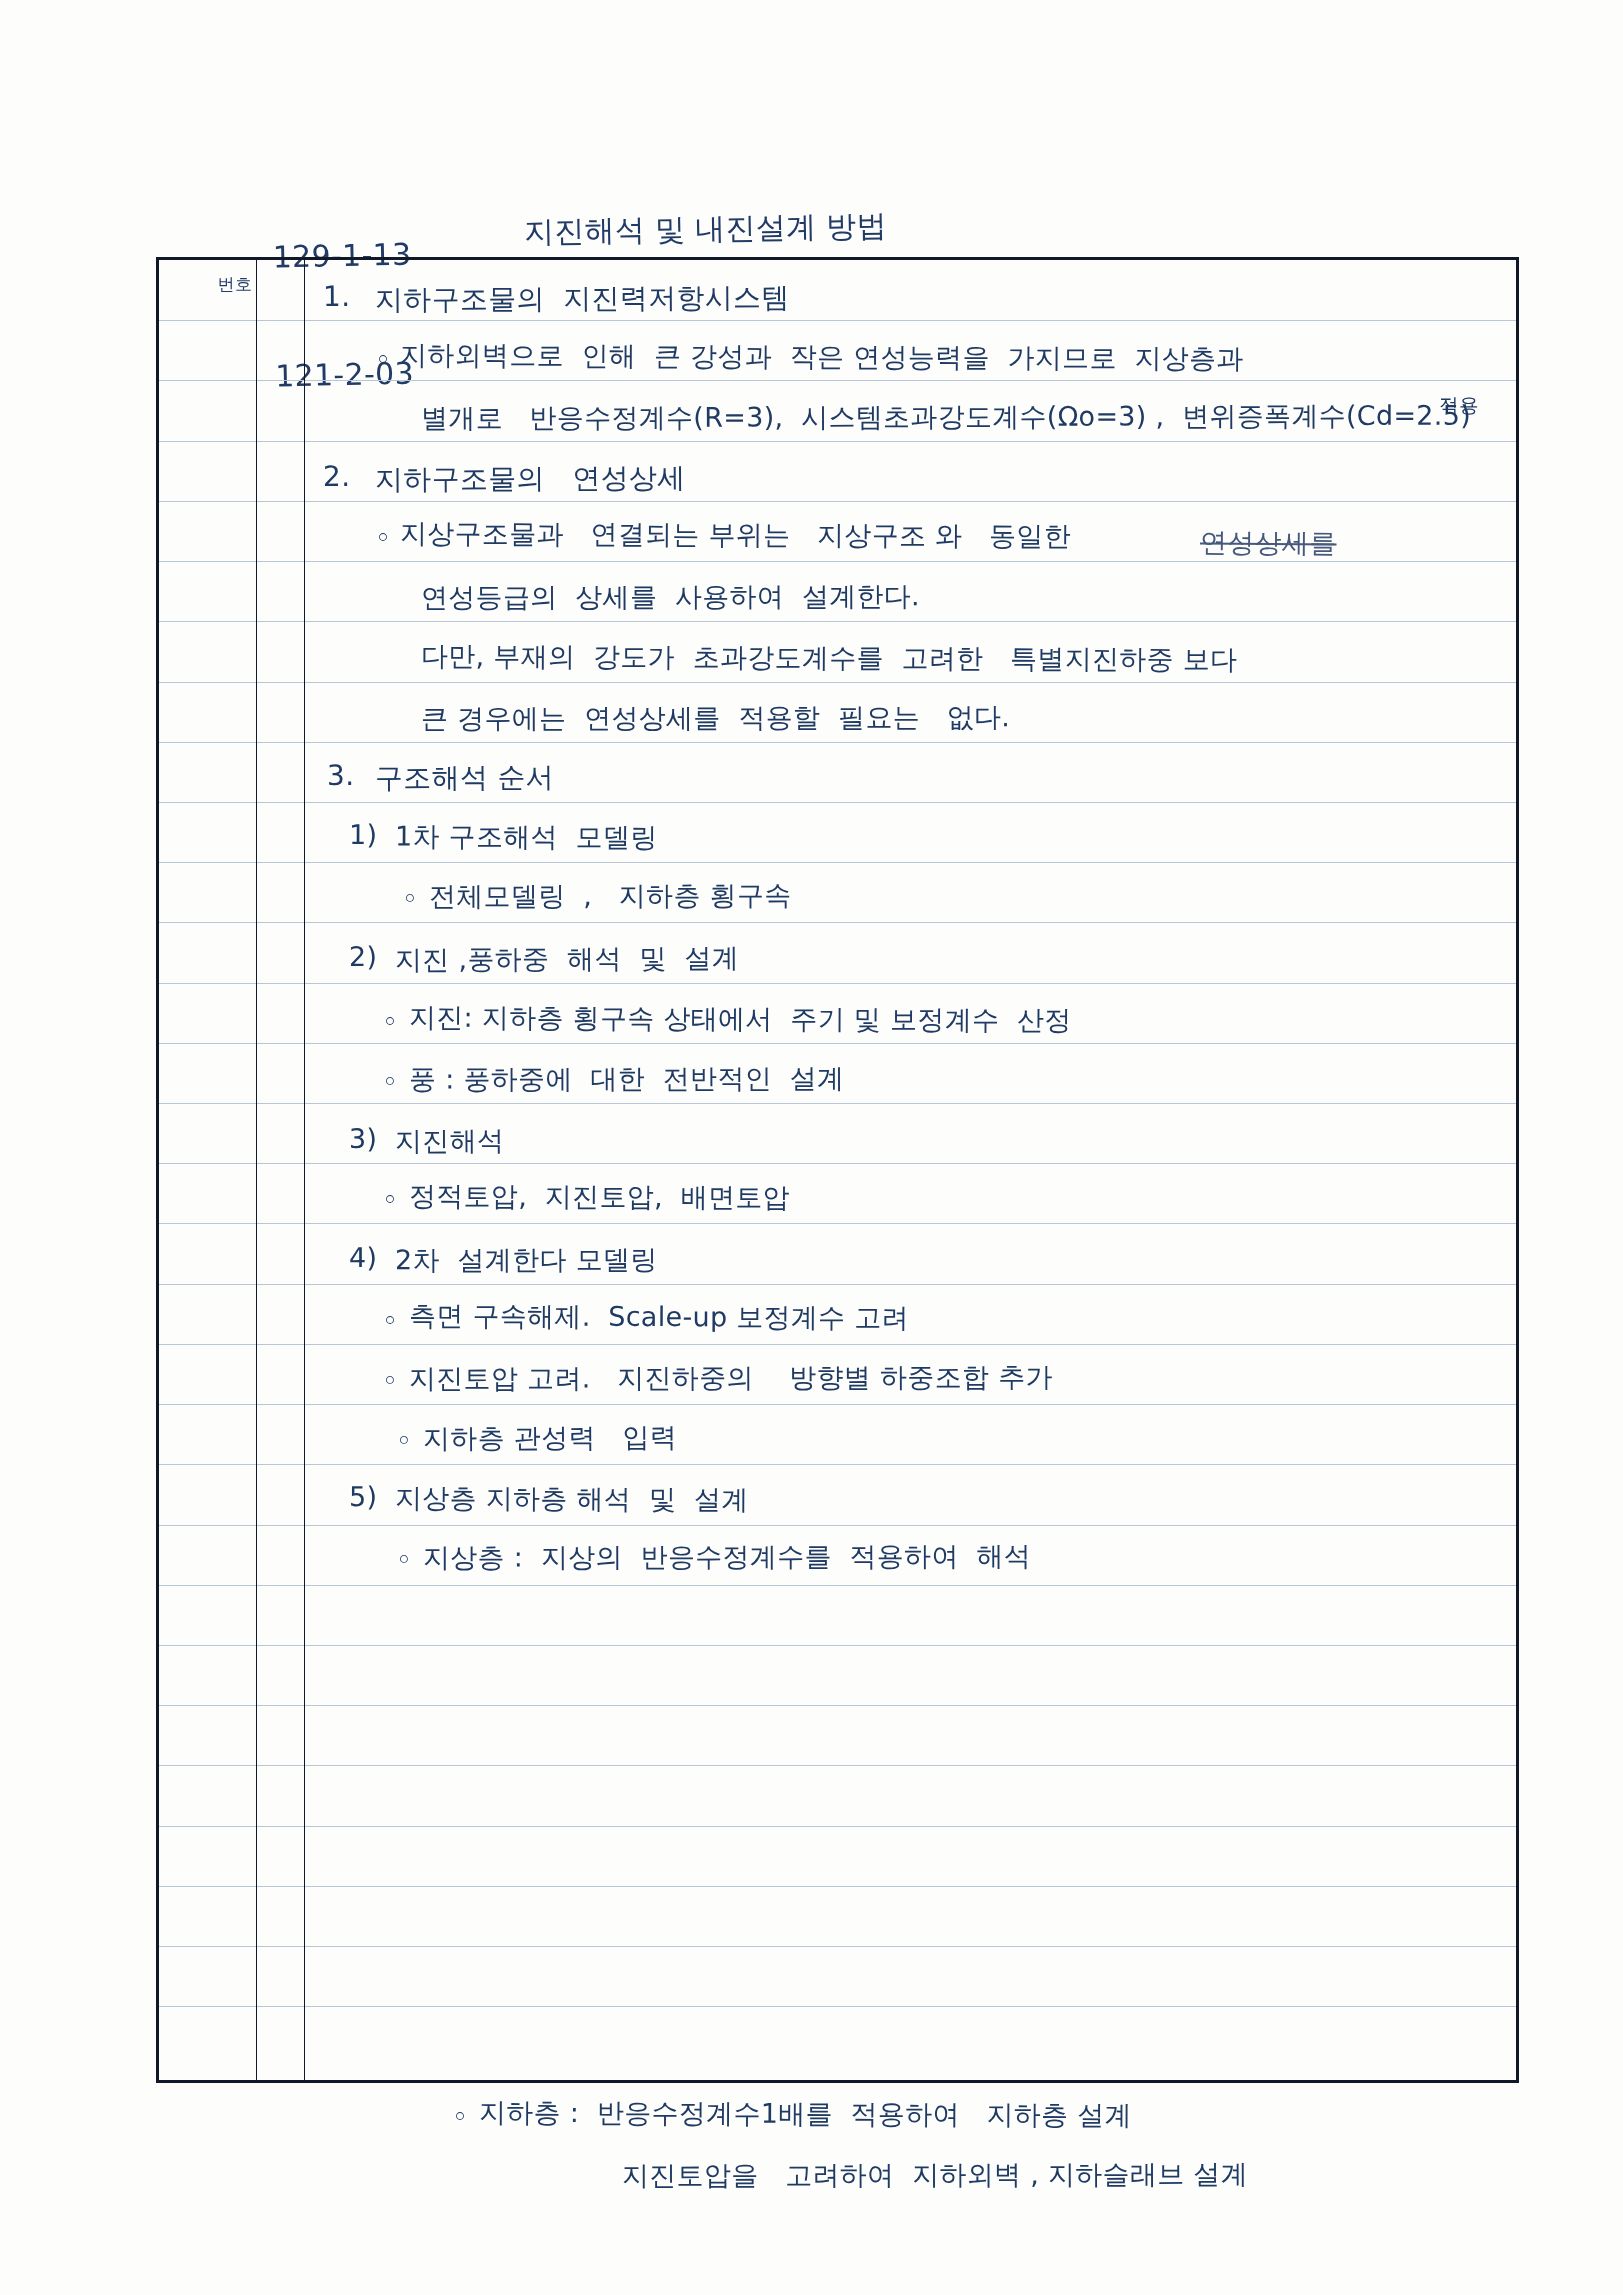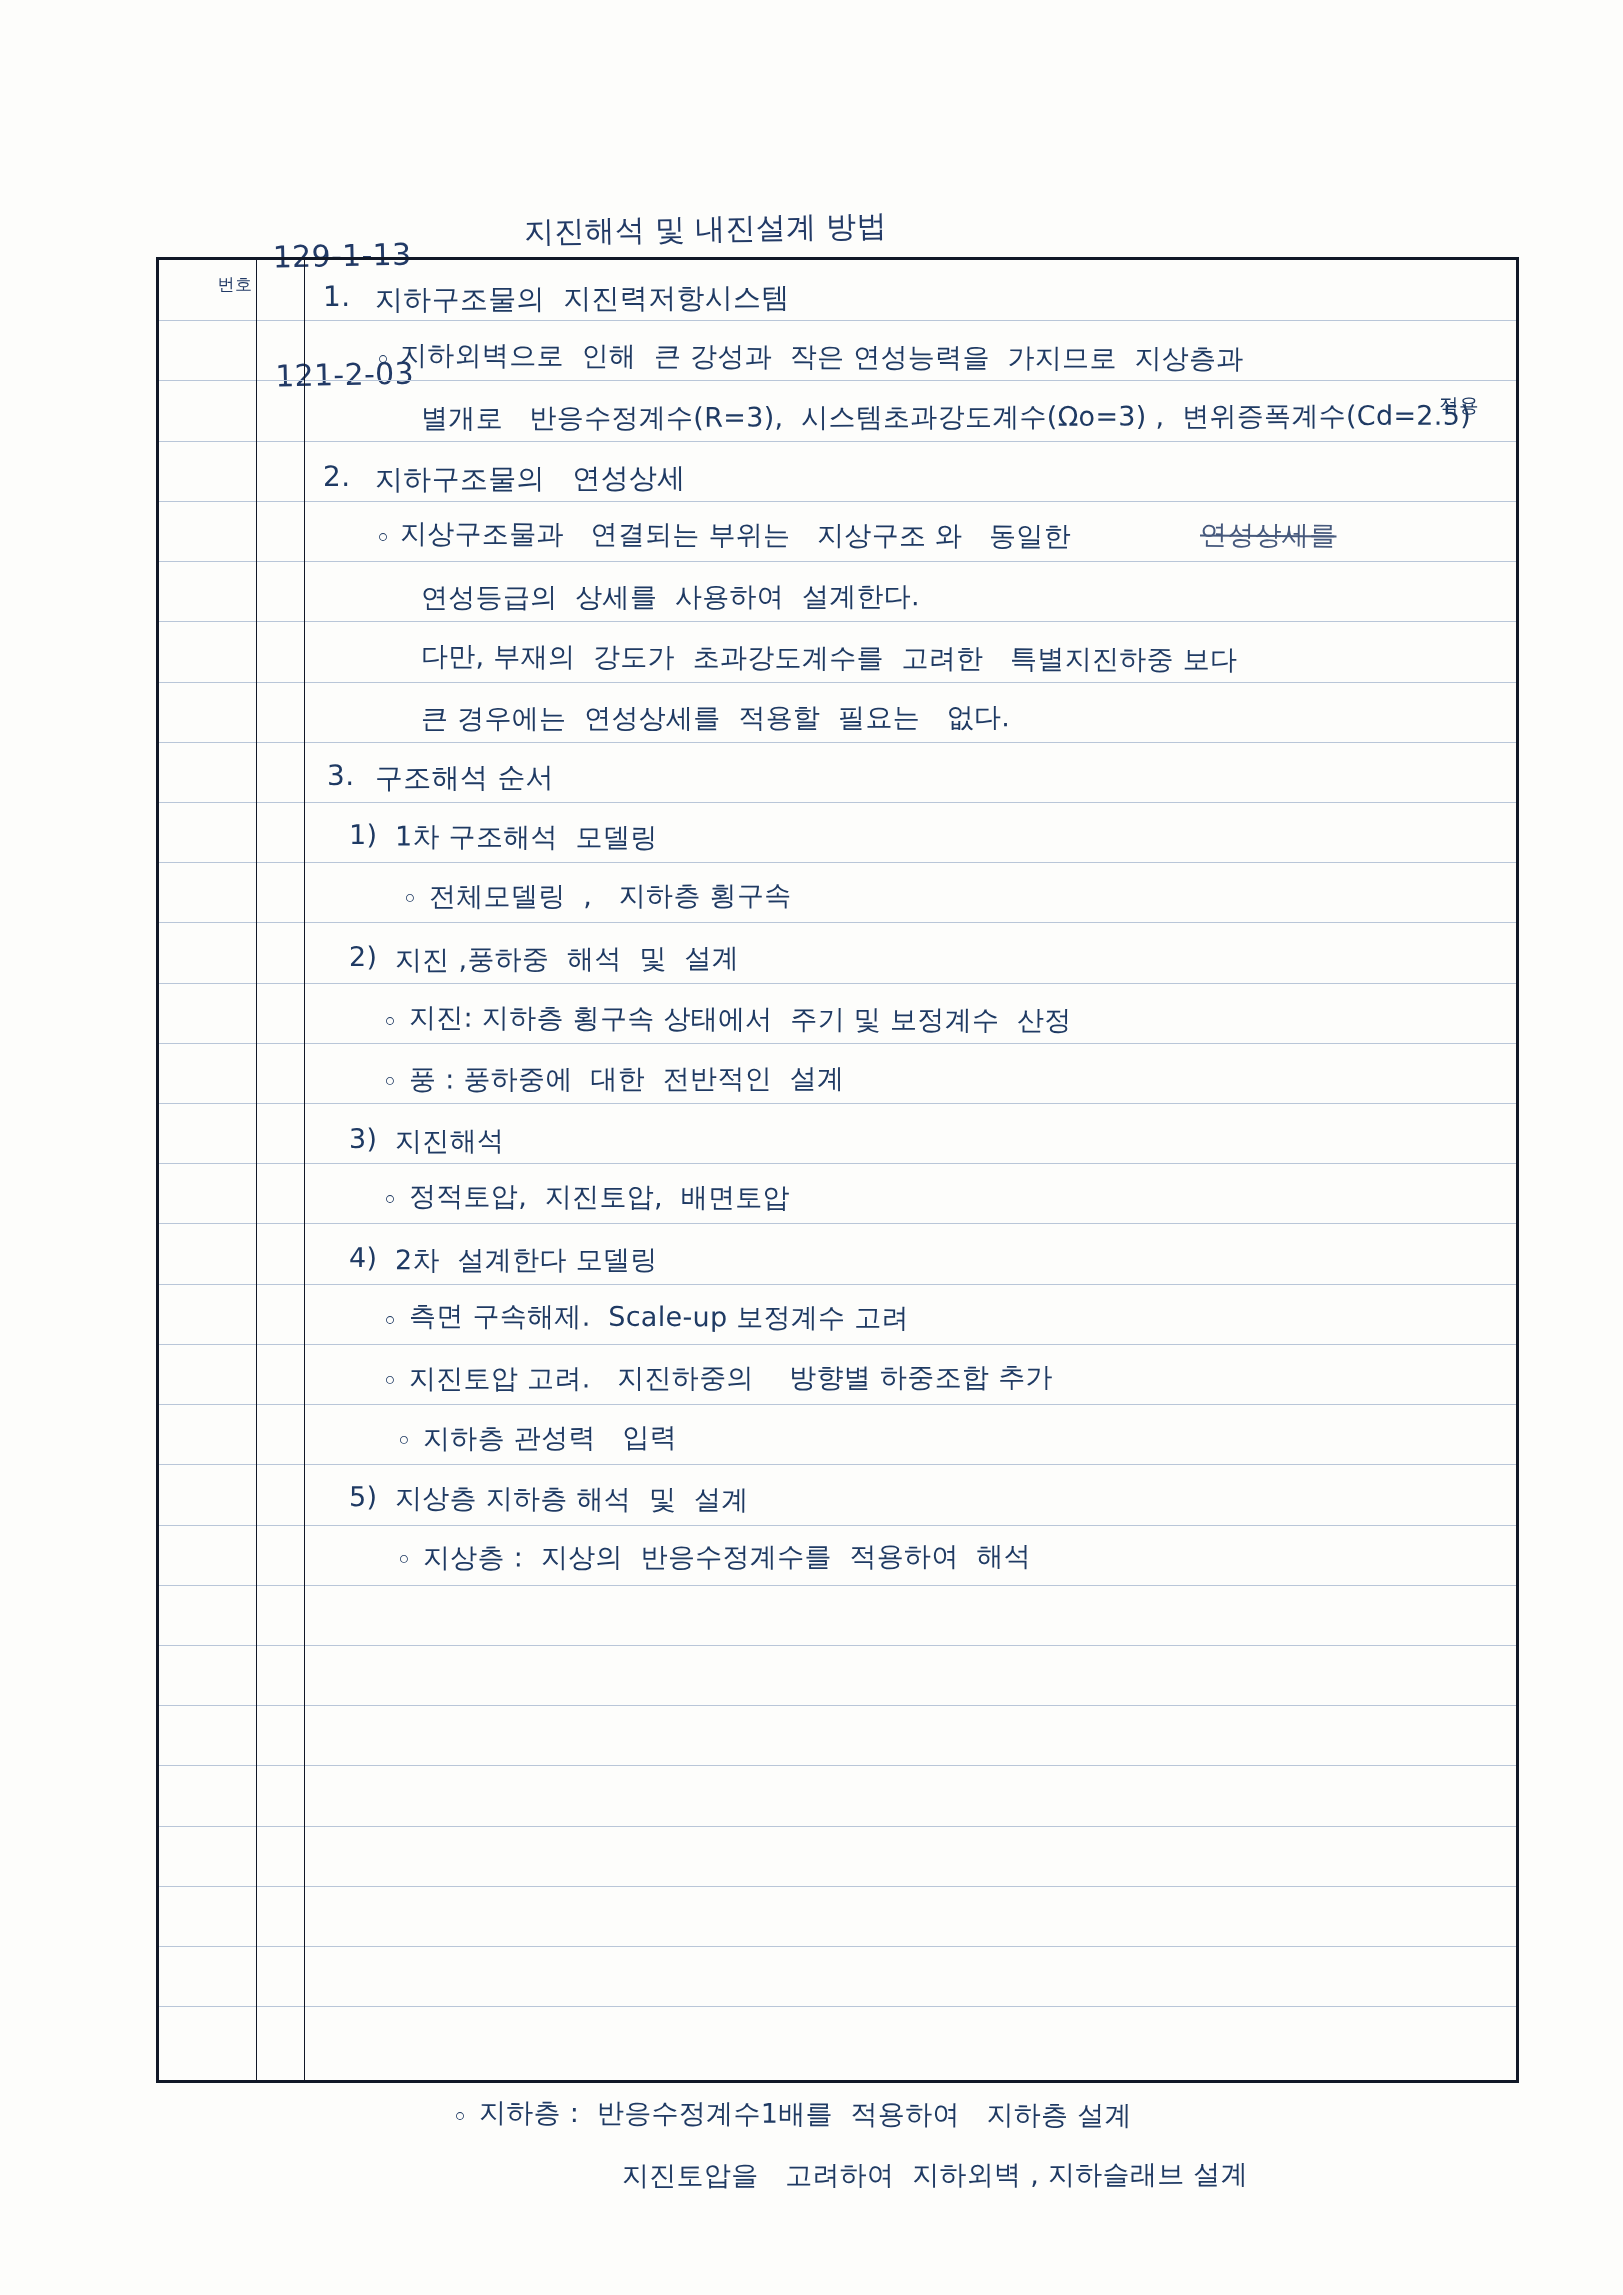--- a/index.html
+++ b/index.html
@@ -115,21 +115,21 @@
     position: absolute;
     white-space: pre;
     color: #1f3a63;
     font-size: 27px;
   }
 
   
   .j1 { transform: rotate(-0.35deg); }
   .j2 { transform: rotate(0.25deg); }
   .j3 { transform: rotate(-0.15deg); }
-  .j4 { transform: rotate(0.4deg); }
+  .j4 { transform: rotate(0.4deg); margin-top: 8px; }
 </style>
 </head>
 <body>
 
 <div id="page">
 
   <div id="code-block" class="hw">
     <div>129-1-13</div>
     <div>121-2-03</div>
   </div>

